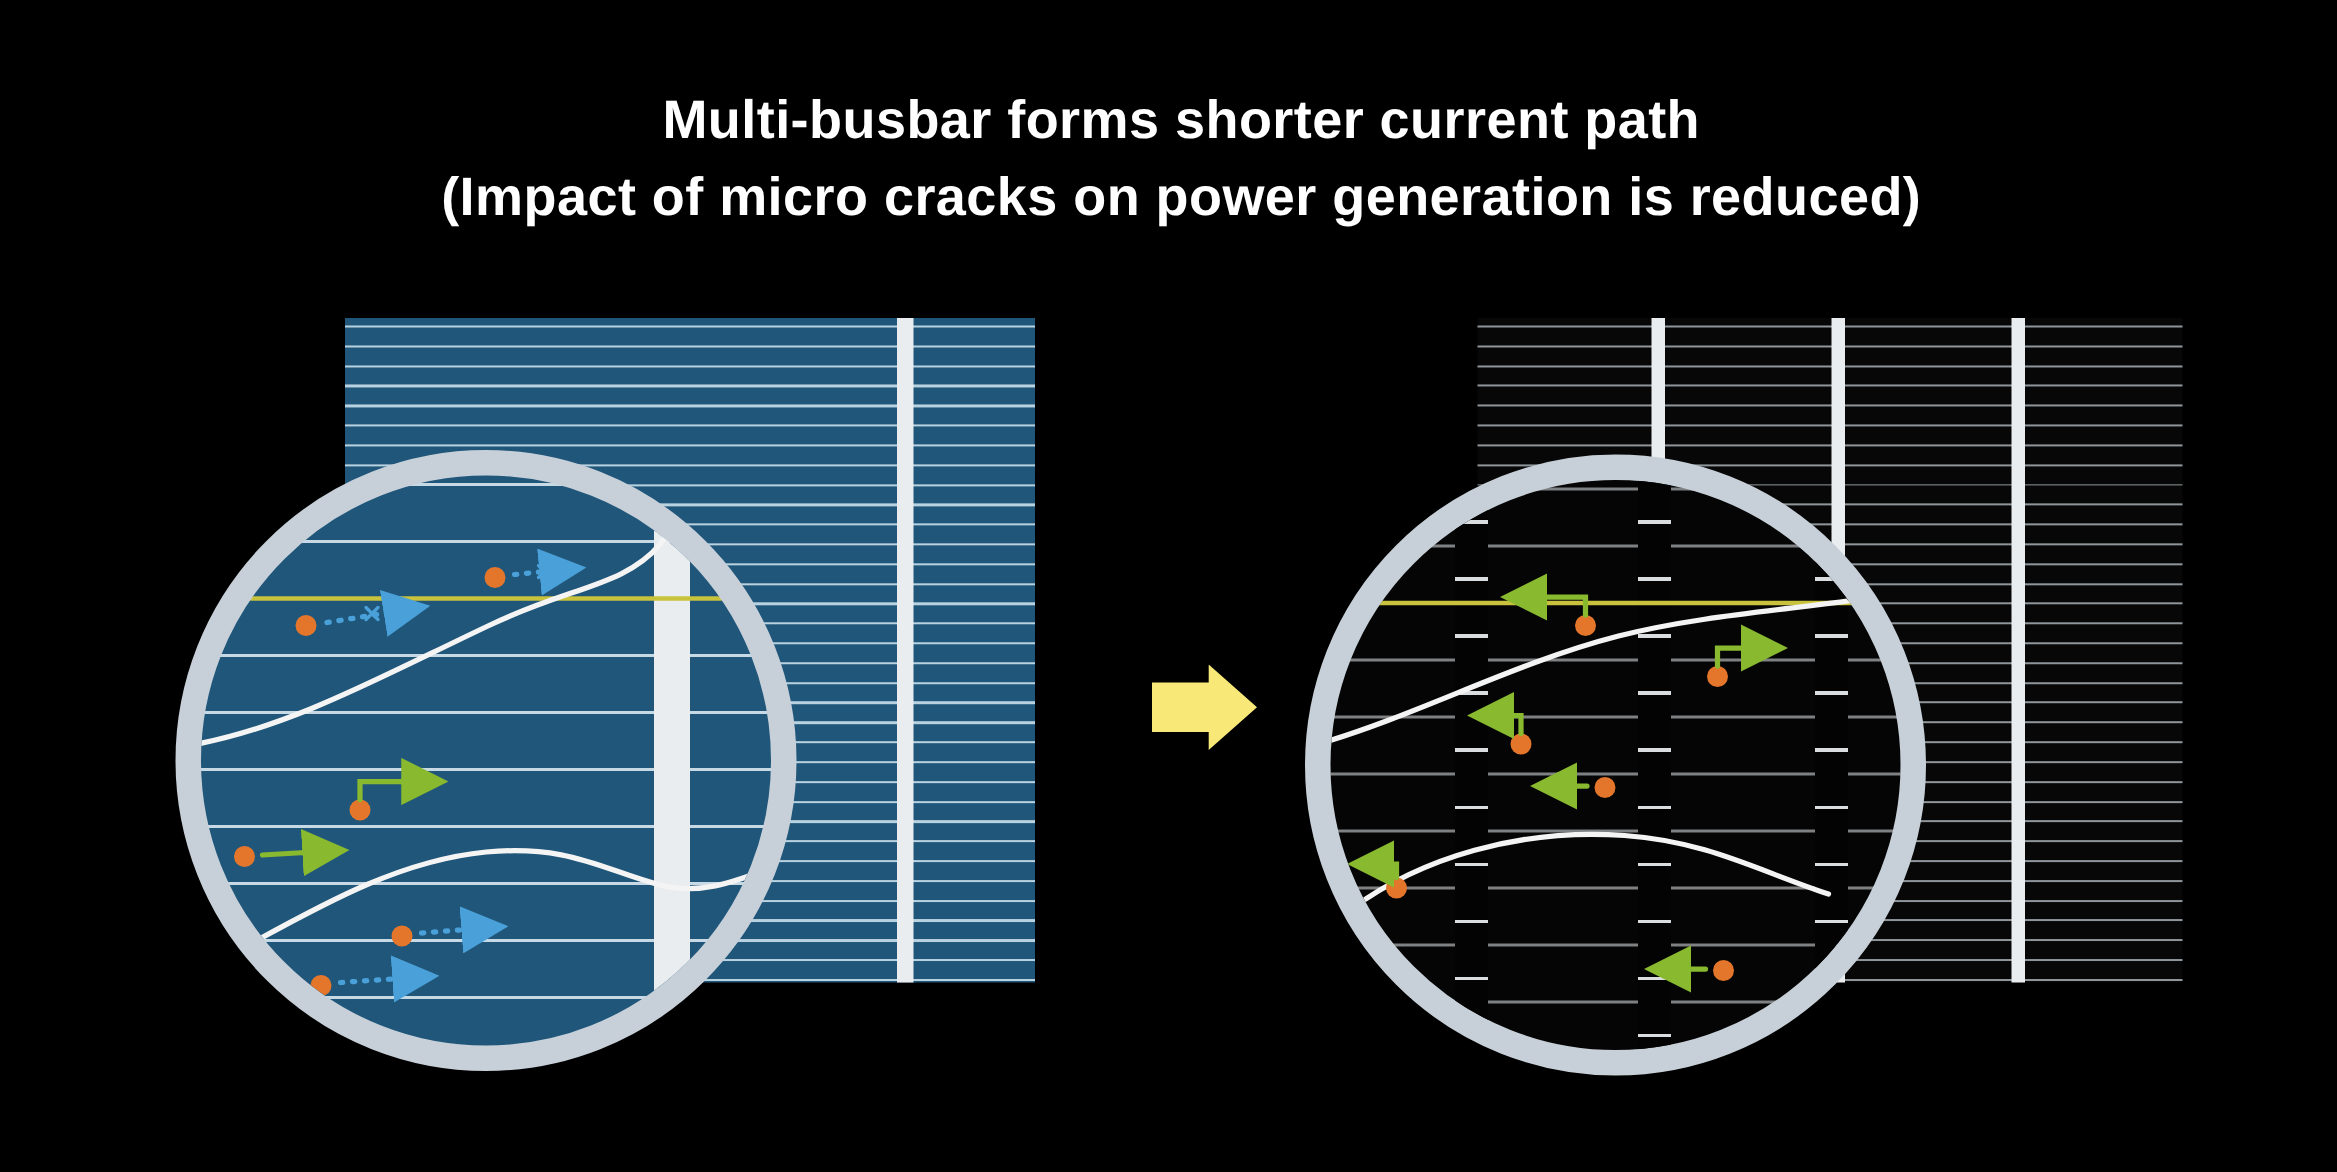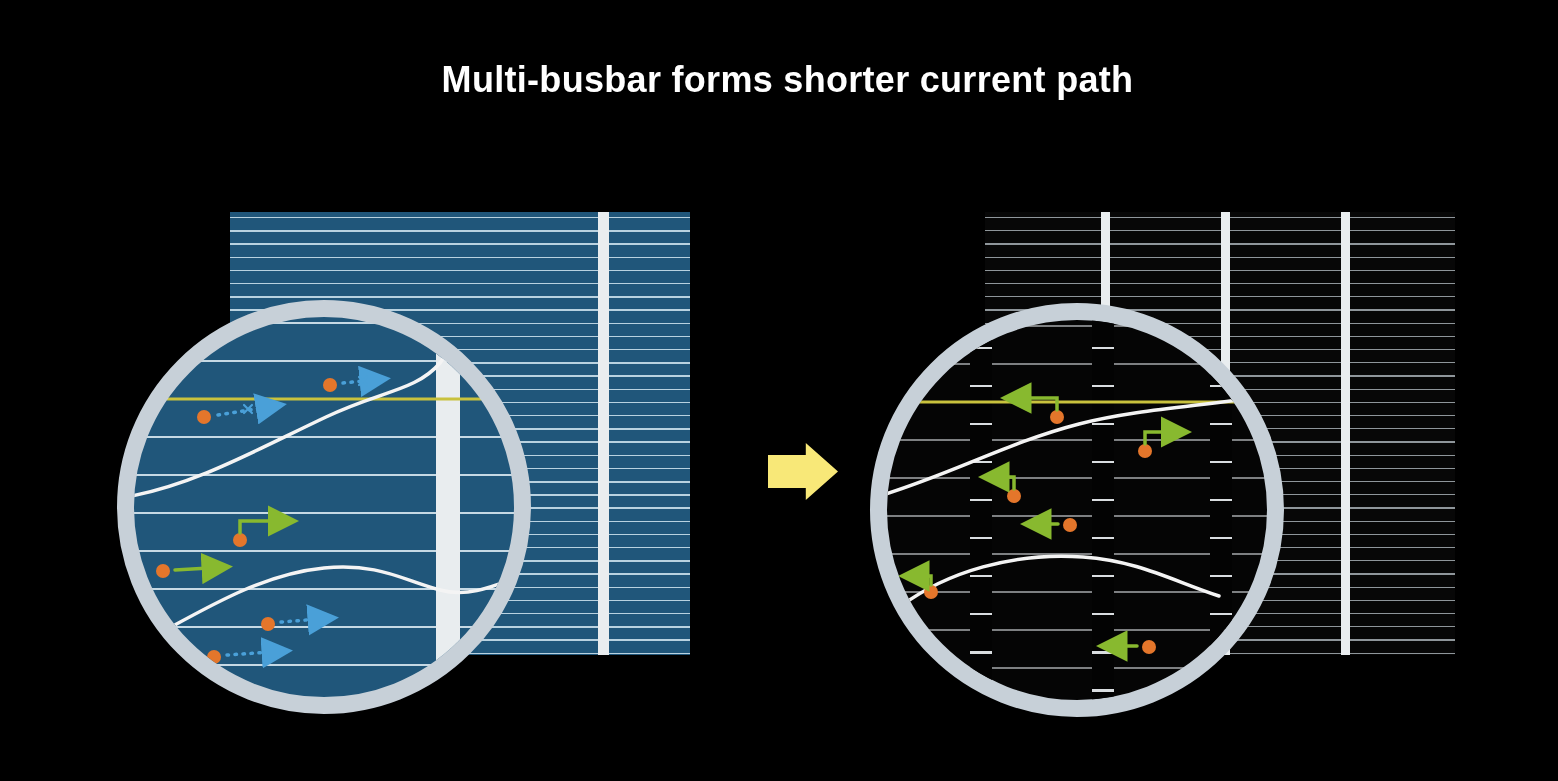--- a/index.html
+++ b/index.html
@@ -96,20 +96,21 @@
     clip-path:polygon(0 21%, 54% 21%, 54% 0, 100% 50%, 54% 100%, 54% 79%, 0 79%);
   }
 </style>
 </head>
 <body>
 
 <div class="stage">
 
   <div class="title">
     <div>Multi-busbar forms shorter current path</div>
+    <div>(Impact of micro cracks on power generation is reduced)</div>
   </div>
 
   <div class="cell cell-left">
     <div class="busbar bb-left"></div>
   </div>
 
   <div class="mag mag-left">
     <div class="zoom-busbar"></div>
     <svg class="overlay" viewBox="0 0 380 380">
       <defs>

